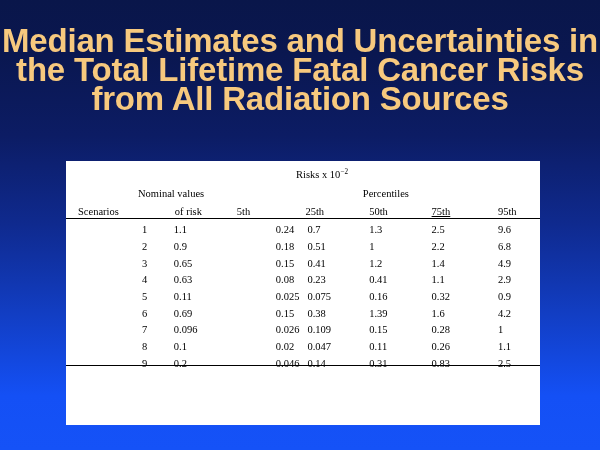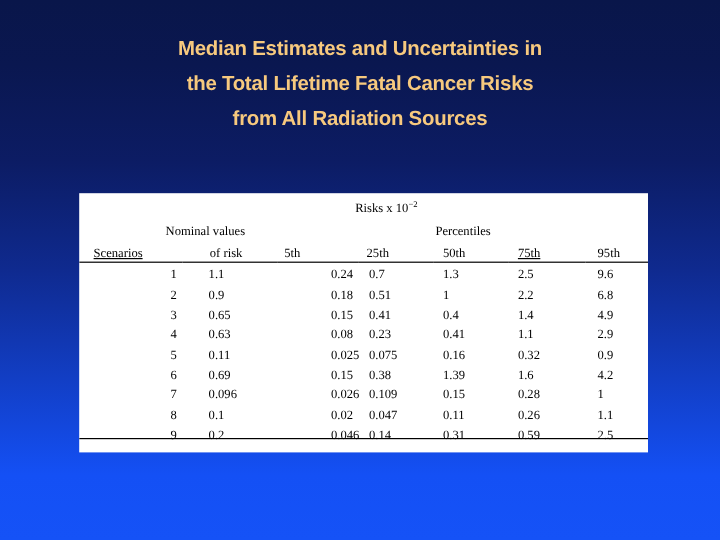--- a/index.html
+++ b/index.html
@@ -27,33 +27,33 @@
   
   #title {
     position: absolute;
     left: 0;
     top: 26px;
     width: 600px;
     text-align: center;
     color: #f7c97e;
     font-family: "Liberation Sans", sans-serif;
     font-weight: bold;
-    font-size: 17px;
+    font-size: 33px;
     line-height: 29px;
     letter-spacing: -0.2px;
   }
   #title .tline { display: block; white-space: nowrap; }
 
   
   #table-panel {
     position: absolute;
     left: 66px;
     top: 161px;
     width: 474px;
-    height: 216px;
+    height: 264px;
     background: #ffffff;
     overflow: hidden;
     font-family: "Liberation Serif", serif;
     color: #000000;
   }
 
   .tbl {
     position: absolute;
     left: 0;
     top: 0;
@@ -87,21 +87,21 @@
     height: 17px;
     vertical-align: bottom;
     padding-bottom: 1px;
     border-bottom: 1.3px solid #000;
   }
   .row-data td { height: 16.2px; vertical-align: bottom; padding-bottom: 0.5px; }
 
   .t-risks  { padding-left: 230px; }
   .t-nom    { padding-left: 72px; }
   .t-perc   { padding-left: 20px; }
-  .t-sce    { padding-left: 12px; text-decoration: underline; }
+  .t-sce    { padding-left: 12px; }
   .t-nomr   { padding-left: 23px; }
   .t-num    { padding-left: 6px; }
   .t-num50  { padding-left: 8px; }
   .t-num75  { padding-left: 8px; text-decoration: underline; }
   .t-num95  { padding-left: 10px; text-align: center; }
 
   .d-sce  { padding-left: 76px; }
   .d-nom  { padding-left: 22px; }
   .d-p5   { padding-left: 6px; margin-left: 39px; }
   .d-p25  { padding-left: 8px; }
@@ -191,21 +191,21 @@
           <td><span class="d-p25">0.51</span></td>
           <td><span class="d-p50">1</span></td>
           <td><span class="d-p75">2.2</span></td>
           <td><span class="d-p95">6.8</span></td>
         </tr>
         <tr class="row-data">
           <td><span class="d-sce">3</span></td>
           <td><span class="d-nom">0.65</span></td>
           <td><span class="d-p5">0.15</span></td>
           <td><span class="d-p25">0.41</span></td>
-          <td><span class="d-p50">0.4</span></td>
+          <td><span class="d-p50">1.2</span></td>
           <td><span class="d-p75">1.4</span></td>
           <td><span class="d-p95">4.9</span></td>
         </tr>
         <tr class="row-data">
           <td><span class="d-sce">4</span></td>
           <td><span class="d-nom">0.63</span></td>
           <td><span class="d-p5">0.08</span></td>
           <td><span class="d-p25">0.23</span></td>
           <td><span class="d-p50">0.41</span></td>
           <td><span class="d-p75">1.1</span></td>
@@ -246,21 +246,21 @@
           <td><span class="d-p50">0.11</span></td>
           <td><span class="d-p75">0.26</span></td>
           <td><span class="d-p95">1.1</span></td>
         </tr>
         <tr class="row-data">
           <td><span class="d-sce">9</span></td>
           <td><span class="d-nom">0.2</span></td>
           <td><span class="d-p5">0.046</span></td>
           <td><span class="d-p25">0.14</span></td>
           <td><span class="d-p50">0.31</span></td>
-          <td><span class="d-p75">0.59</span></td>
+          <td><span class="d-p75">0.83</span></td>
           <td><span class="d-p95">2.5</span></td>
         </tr>
       </tbody>
     </table>
 
     <div id="bottom-rule"></div>
   </div>
 
 
 </div>

